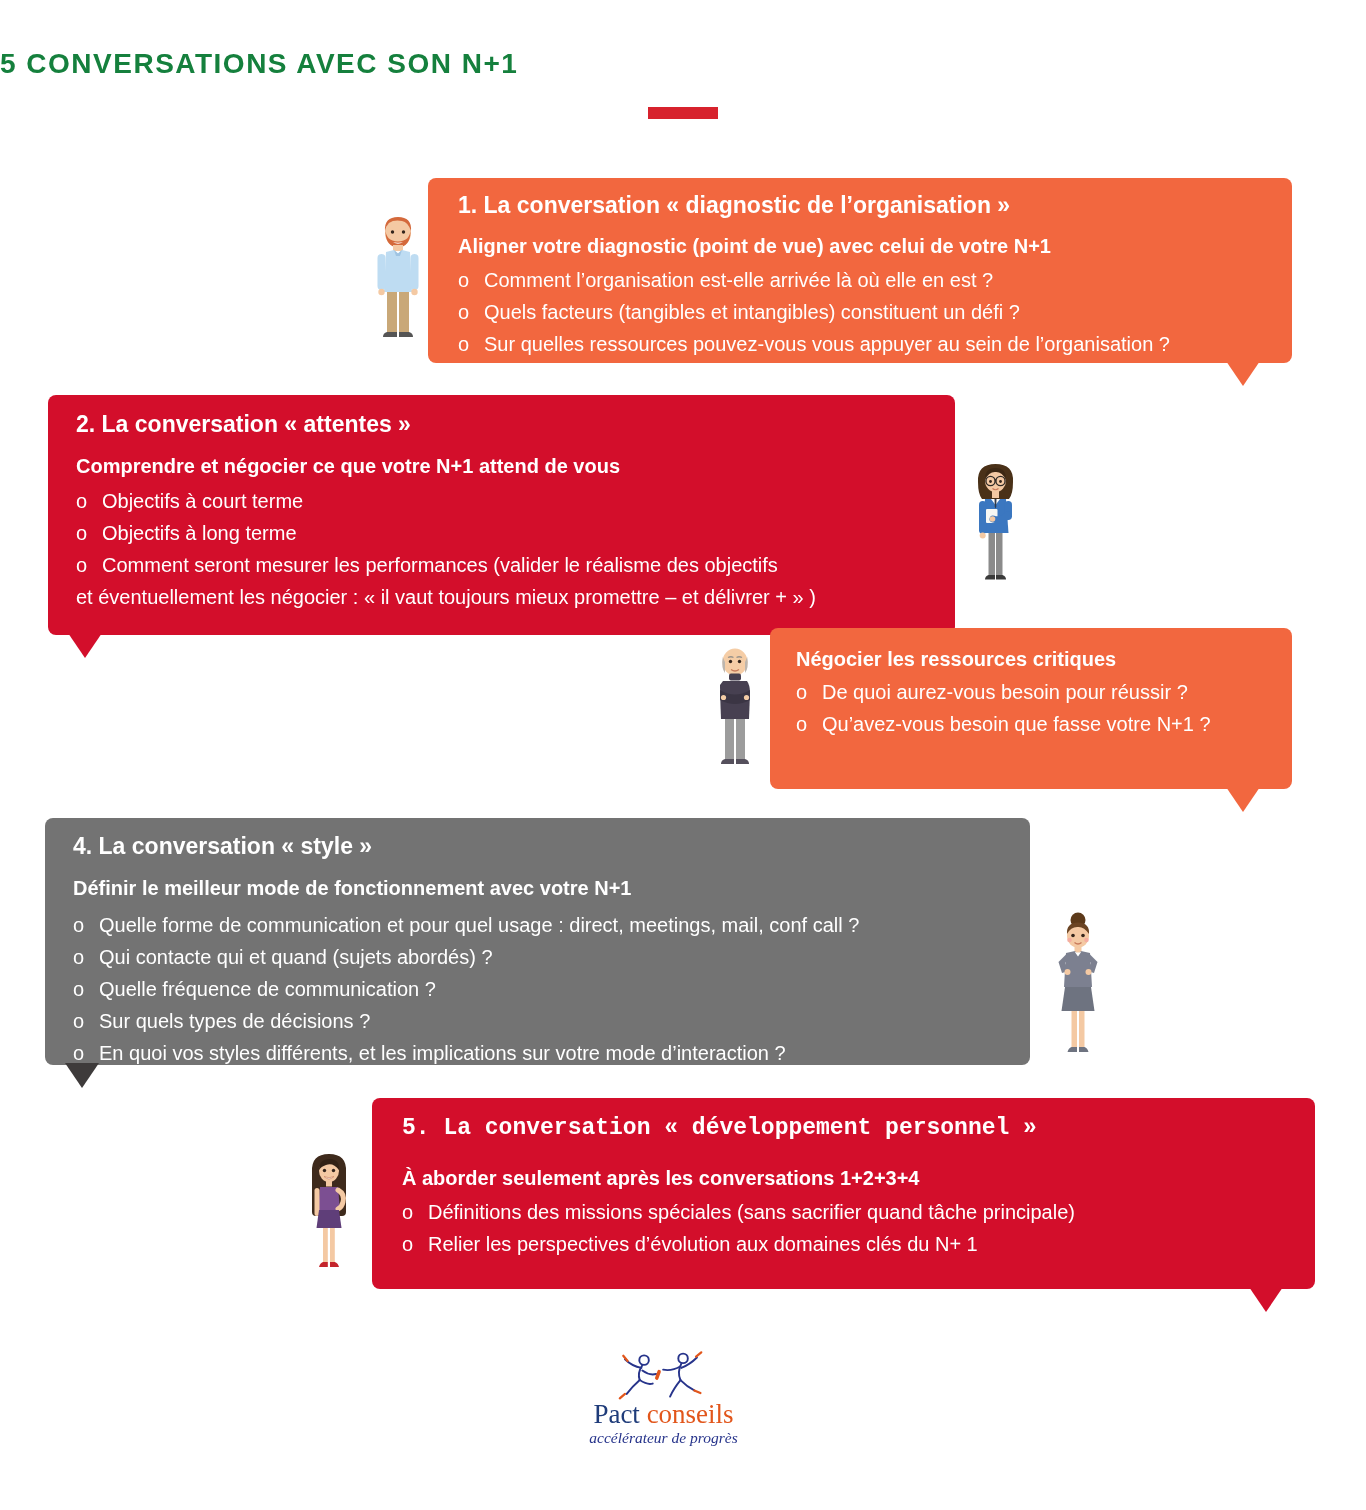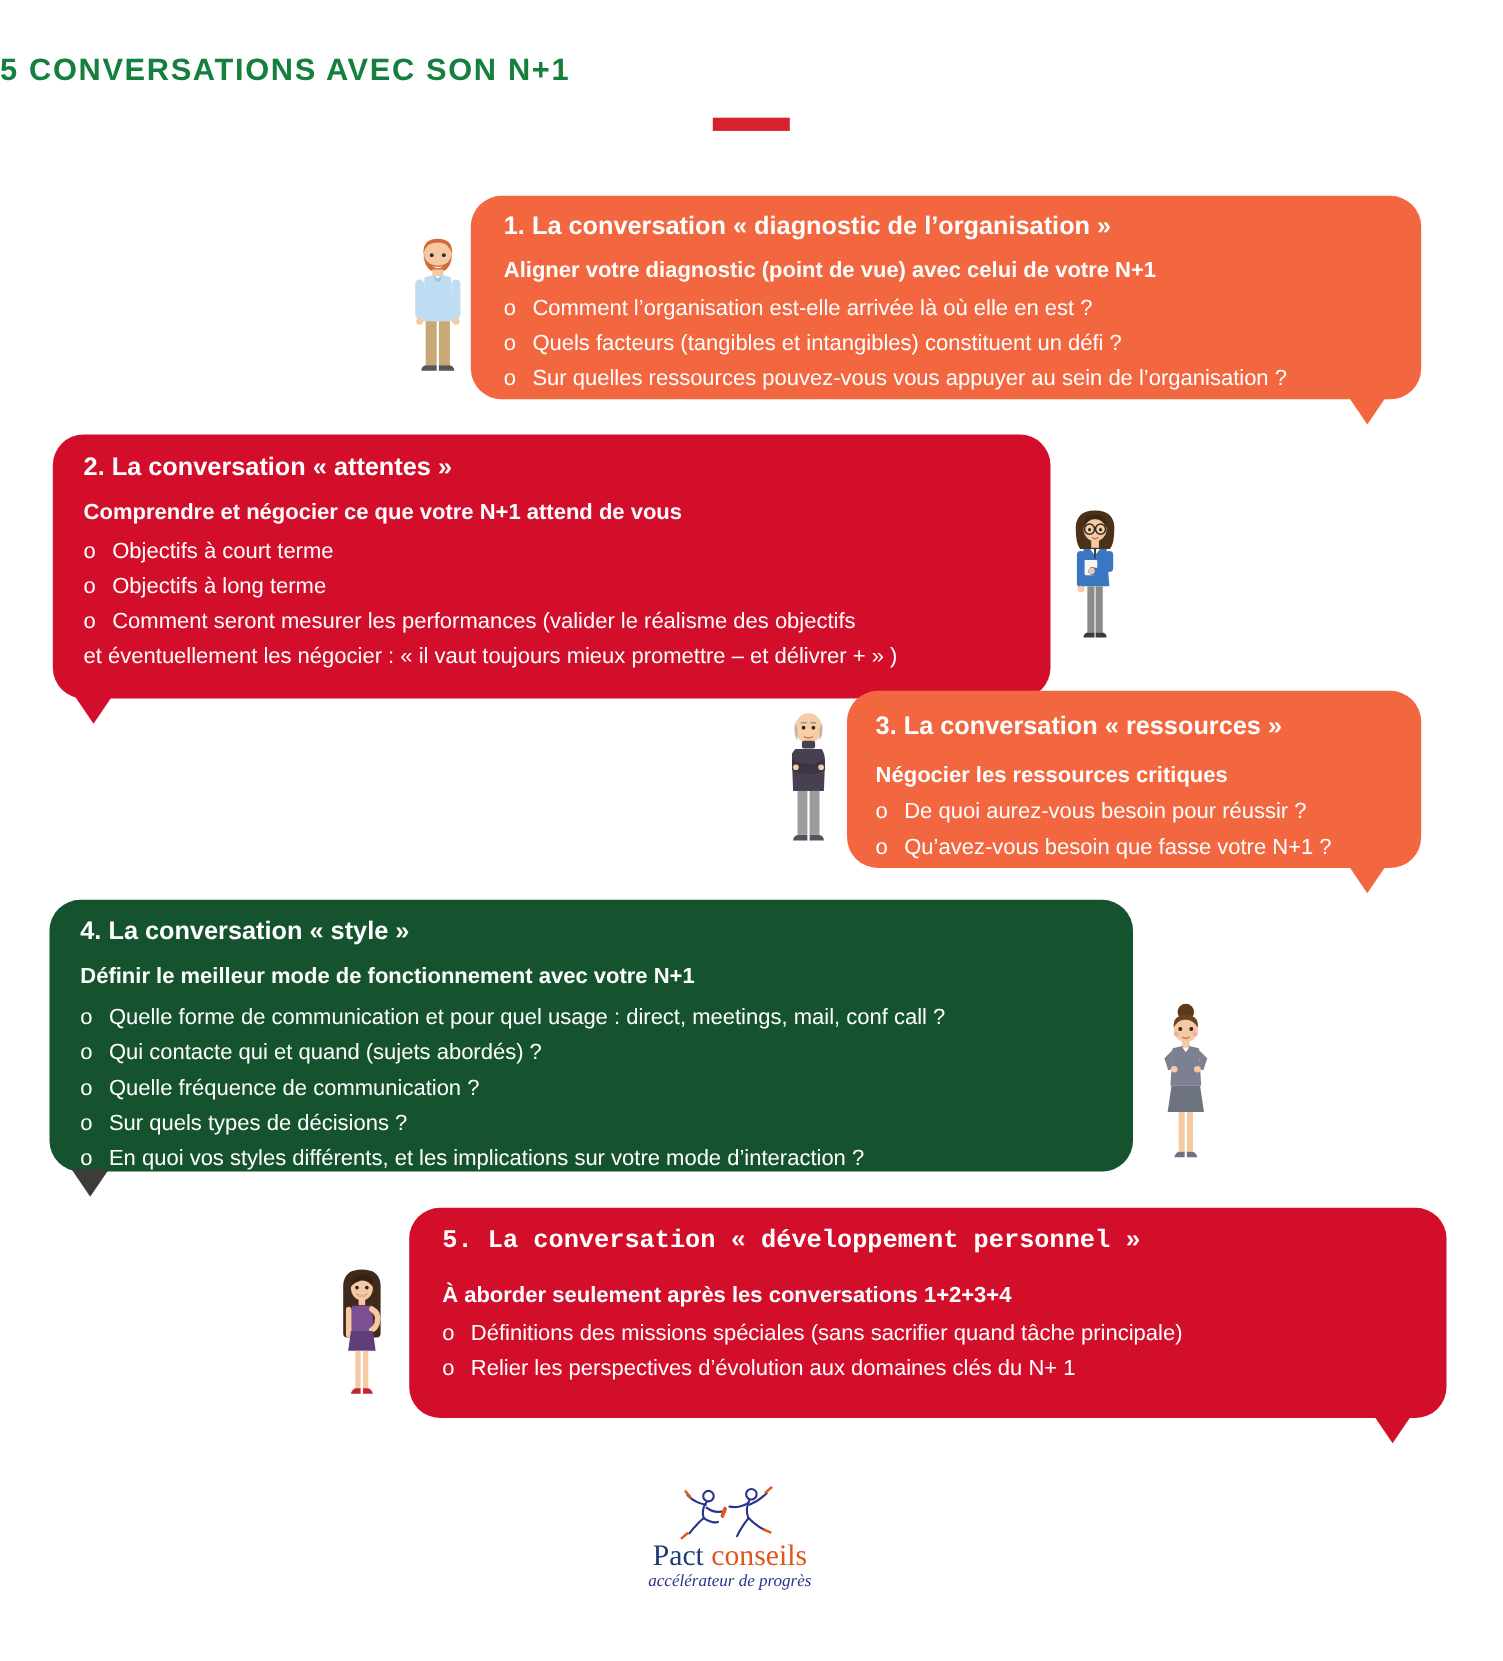--- a/index.html
+++ b/index.html
@@ -10,25 +10,25 @@
   
   .header-title{
     position:absolute;top:48px;left:0;width:100%;margin:0;text-align:left;
     font-size:28px;font-weight:bold;letter-spacing:1.5px;color:#15803d;
   }
   .header-bar{
     position:absolute;top:107px;left:50%;margin-left:-35px;width:70px;height:12px;background:#D7222D;
   }
   
   .bubble{
-    position:absolute;border-radius:28px;color:#ffffff;box-sizing:border-box;
+    position:absolute;border-radius:8px;color:#ffffff;box-sizing:border-box;
   }
   .bubble.orange{background:#F2673F;}
   .bubble.red{background:#D30E2B;}
-  .bubble.dark{background:#14532d;}
+  .bubble.dark{background:#737373;}
   .bubble h2{margin:0;font-size:23px;font-weight:bold;line-height:1.2;}
   .bubble .subtitle{margin:0;font-size:20px;font-weight:bold;line-height:1.3;}
   .bullet-row{display:flex;font-size:20px;line-height:32px;font-weight:normal;}
   .marker{flex:0 0 26px;width:26px;}
   .btext{flex:1;}
   .continuation{font-size:20px;line-height:32px;}
   .tail{
     position:absolute;bottom:-23px;width:0;height:0;
     border-left:17px solid transparent;border-right:17px solid transparent;border-top:25px solid #000;
   }
@@ -119,21 +119,20 @@
     </div>
     <div class="bullet-row">
       <span class="marker">o</span>
       <span class="btext">Comment seront mesurer les performances (valider le réalisme des objectifs</span>
     </div>
     <div class="continuation">et éventuellement les négocier : « il vaut toujours mieux promettre – et délivrer + » )</div>
     <span class="tail left"></span>
   </section>
 
   <section class="bubble orange" id="box3">
-    <h2>3. La conversation « ressources »</h2>
     <p class="subtitle">Négocier les ressources critiques</p>
     <div class="bullet-row">
       <span class="marker">o</span>
       <span class="btext">De quoi aurez-vous besoin pour réussir ?</span>
     </div>
     <div class="bullet-row">
       <span class="marker">o</span>
       <span class="btext">Qu’avez-vous besoin que fasse votre N+1 ?</span>
     </div>
     <span class="tail right"></span>

